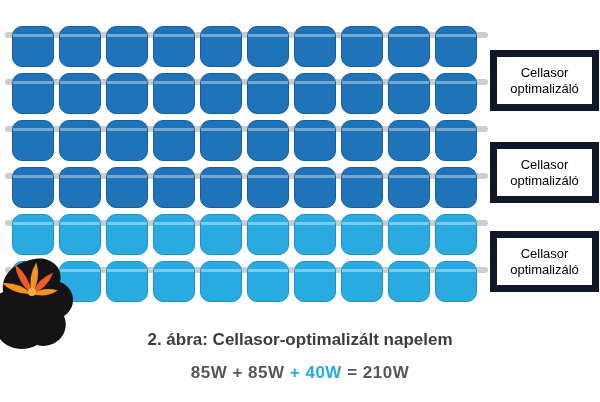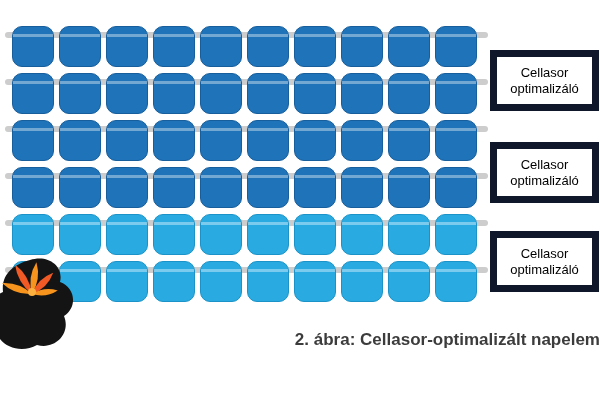--- a/index.html
+++ b/index.html
@@ -25,21 +25,21 @@
     background:#ffffff; border:7px solid #0f172a; z-index:3;
     display:flex; flex-direction:column; align-items:center; justify-content:center;
     font-size:13px; color:#000000; line-height:1.2; text-align:center;
   }
   .opt1 { top:50px; }
   .opt2 { top:142px; }
   .opt3 { top:231px; }
 
   .caption {
     position:absolute; top:330px; left:0; width:100%;
-    text-align:right; font-size:17px; font-weight:bold; color:#3c3c3c; z-index:5;
+    text-align:center; font-size:17px; font-weight:bold; color:#3c3c3c; z-index:5;
   }
   .formula {
     position:absolute; top:363px; left:0; width:100%;
     text-align:center; font-size:17px; font-weight:bold; color:#56575b;
     letter-spacing:0.5px; z-index:5;
   }
   .logo {
     position:absolute; left:-10px; top:254px; z-index:4;
   }
 </style>
@@ -137,14 +137,15 @@
       <path transform="rotate(-30)" d="M0 0 Q -7 -17 0 -34 Q 7 -17 0 0 Z" fill="#F15A24"></path>
       <path transform="rotate(8)" d="M0 0 Q -7 -16 0 -32 Q 7 -16 0 0 Z" fill="#F7941E"></path>
       <path transform="rotate(45)" d="M0 0 Q -7 -15 0 -30 Q 7 -15 0 0 Z" fill="#F15A24"></path>
       <path transform="rotate(82)" d="M0 0 Q -6 -13 0 -26 Q 6 -13 0 0 Z" fill="#F7941E"></path>
       <circle cx="0" cy="-2" r="4" fill="#FBB040"></circle>
     </g>
   </svg>
 
   <div class="caption">2. ábra: Cellasor-optimalizált napelem</div>
 
+  <div class="formula"><span>85W + 85W</span><span style="color: rgb(41, 171, 226);"> + 40W</span><span> = 210W</span></div>
 
 </div>
 
 </body></html>

